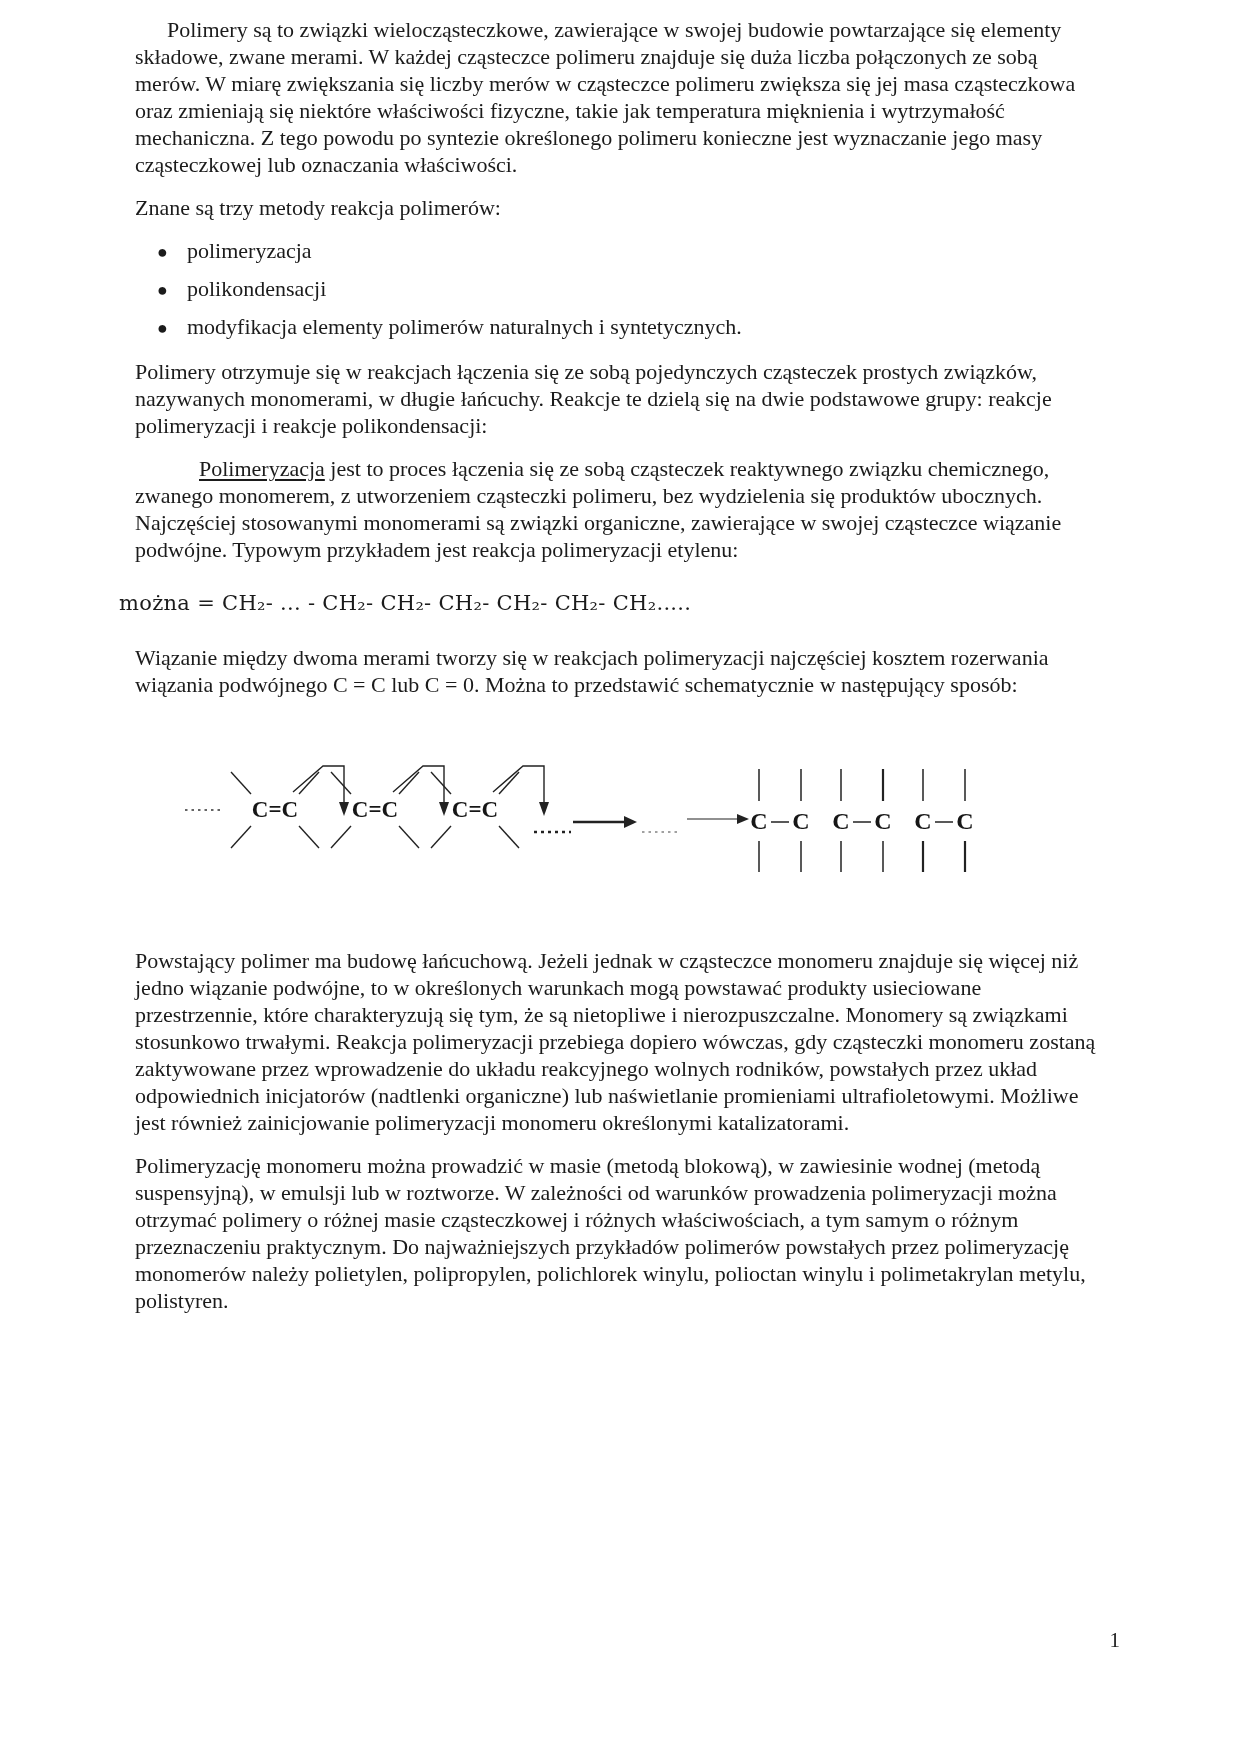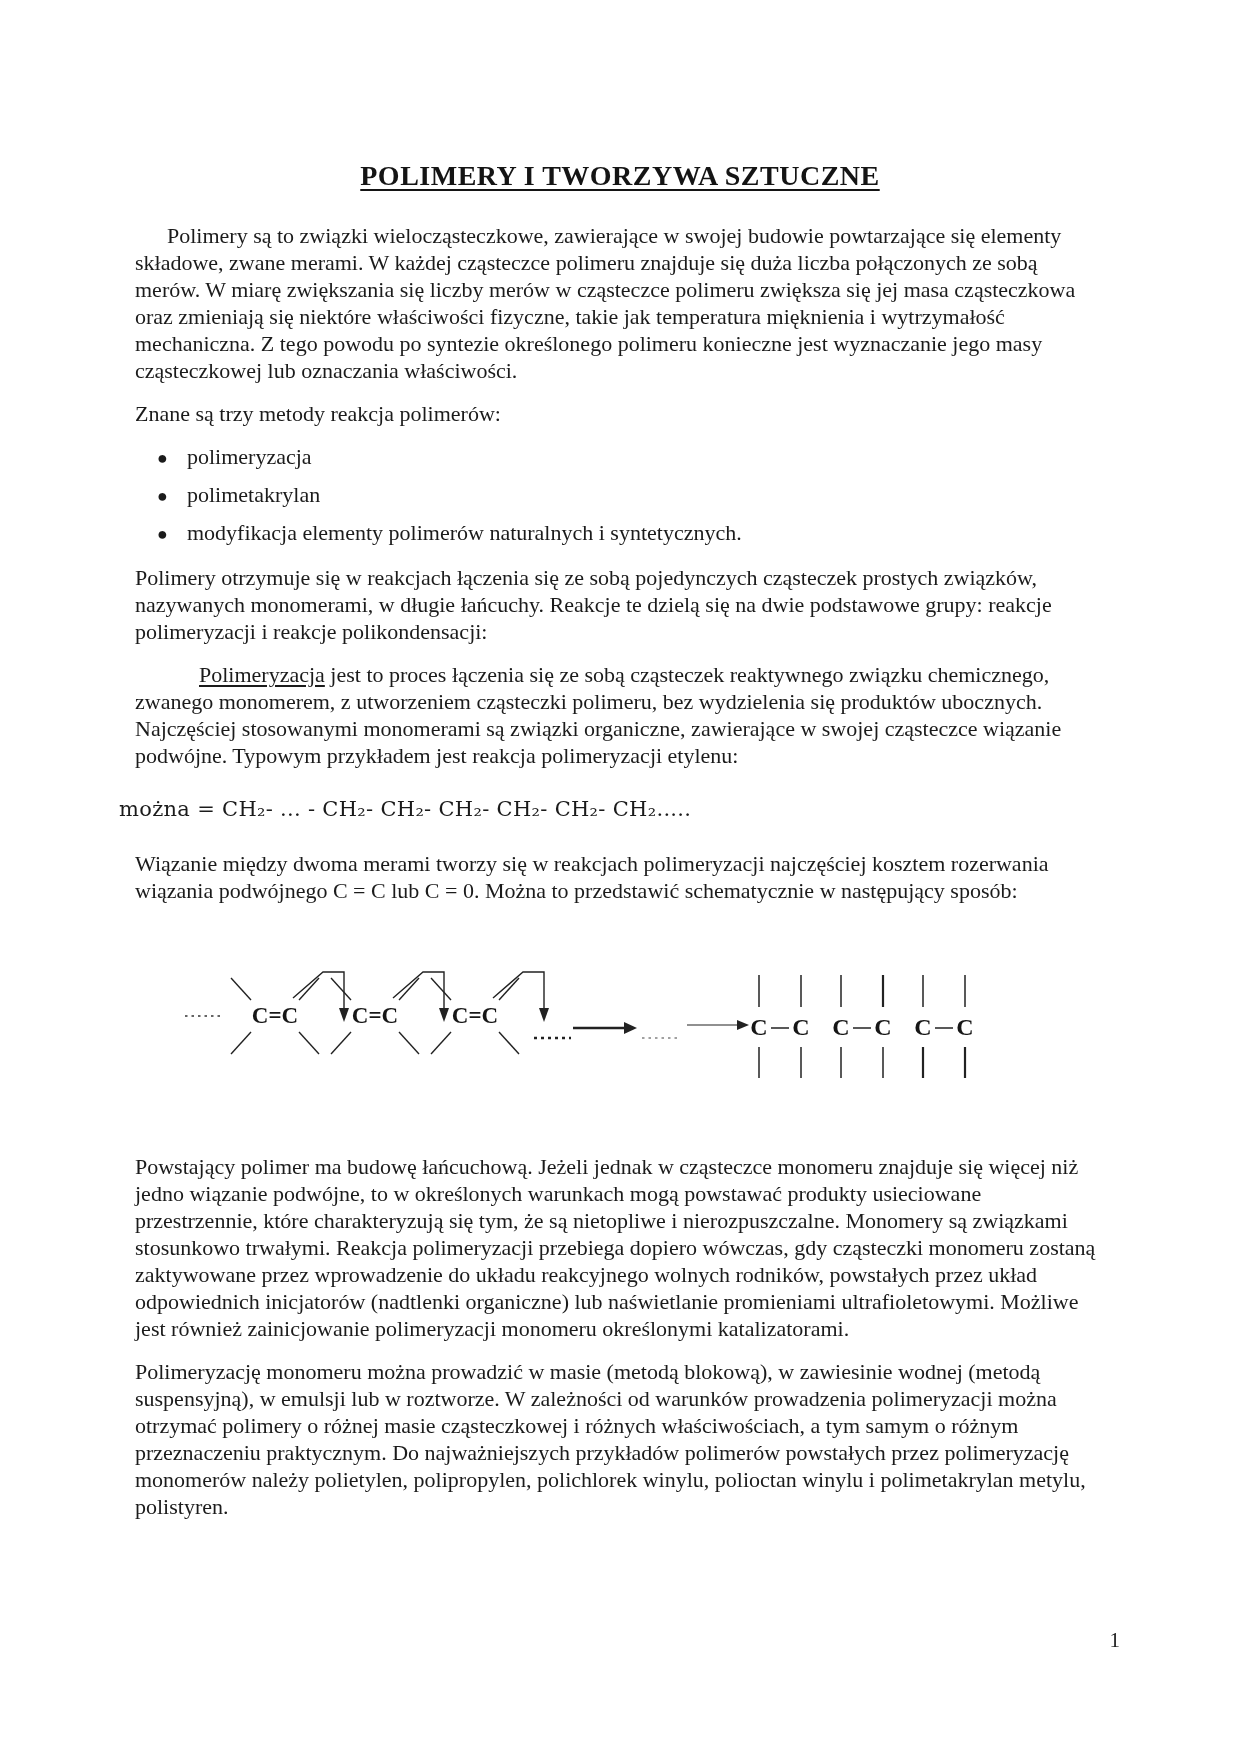--- a/index.html
+++ b/index.html
@@ -75,34 +75,33 @@
     right: 120px;
     font-size: 21px;
     color: #1b1b1b;
   }
 </style>
 </head>
 <body>
 
 <div class="page-content">
 
-  <h1 class="title">POLIMERY I TWORZYWA SZTUCZNE</h1>
 
   <p class="body indent1">Polimery są to związki wielocząsteczkowe, zawierające w swojej budowie powtarzające się elementy składowe, zwane merami. W każdej cząsteczce polimeru znajduje się duża liczba połączonych ze sobą merów. W miarę zwiększania się liczby merów w cząsteczce polimeru zwiększa się jej masa cząsteczkowa oraz zmieniają się niektóre właściwości fizyczne, takie jak temperatura mięknienia i wytrzymałość mechaniczna. Z tego powodu po syntezie określonego polimeru konieczne jest wyznaczanie jego masy cząsteczkowej lub oznaczania właściwości.</p>
 
   <p class="body">Znane są trzy metody reakcja polimerów:</p>
 
   <ul class="bullets">
     <li>
       <span class="bullet">●</span>
       <span>polimeryzacja</span>
     </li>
     <li>
       <span class="bullet">●</span>
-      <span>polimetakrylan</span>
+      <span>polikondensacji</span>
     </li>
     <li>
       <span class="bullet">●</span>
       <span>modyfikacja elementy polimerów naturalnych i syntetycznych.</span>
     </li>
   </ul>
 
   <p class="body">Polimery otrzymuje się w reakcjach łączenia się ze sobą pojedynczych cząsteczek prostych związków, nazywanych monomerami, w długie łańcuchy. Reakcje te dzielą się na dwie podstawowe grupy: reakcje polimeryzacji i reakcje polikondensacji:</p>
 
   <p class="body para-gap indent2"><span class="underline">Polimeryzacja</span><span> jest to proces łączenia się ze sobą cząsteczek reaktywnego związku chemicznego, zwanego monomerem, z utworzeniem cząsteczki polimeru, bez wydzielenia się produktów ubocznych. Najczęściej stosowanymi monomerami są związki organiczne, zawierające w swojej cząsteczce wiązanie podwójne. Typowym przykładem jest reakcja polimeryzacji etylenu:</span></p>

